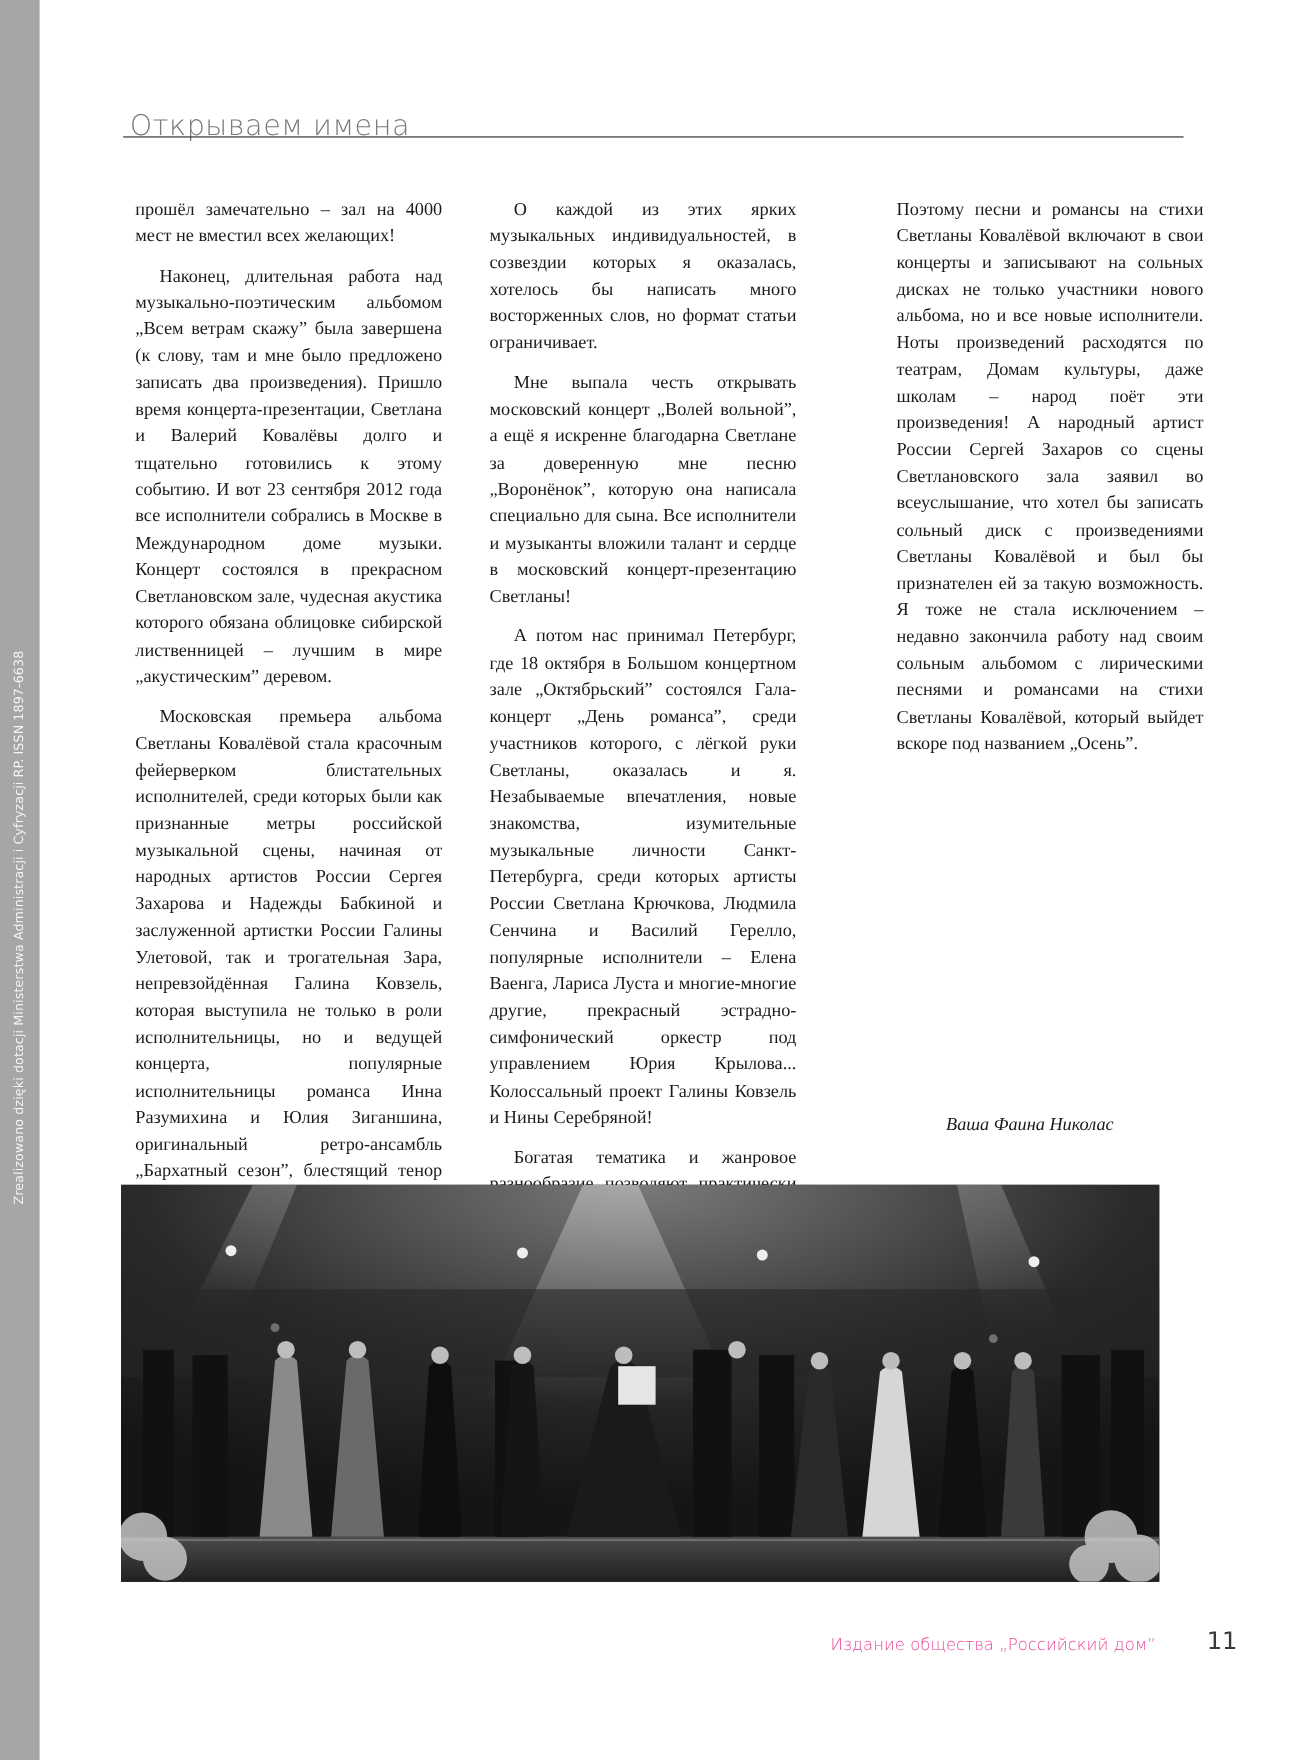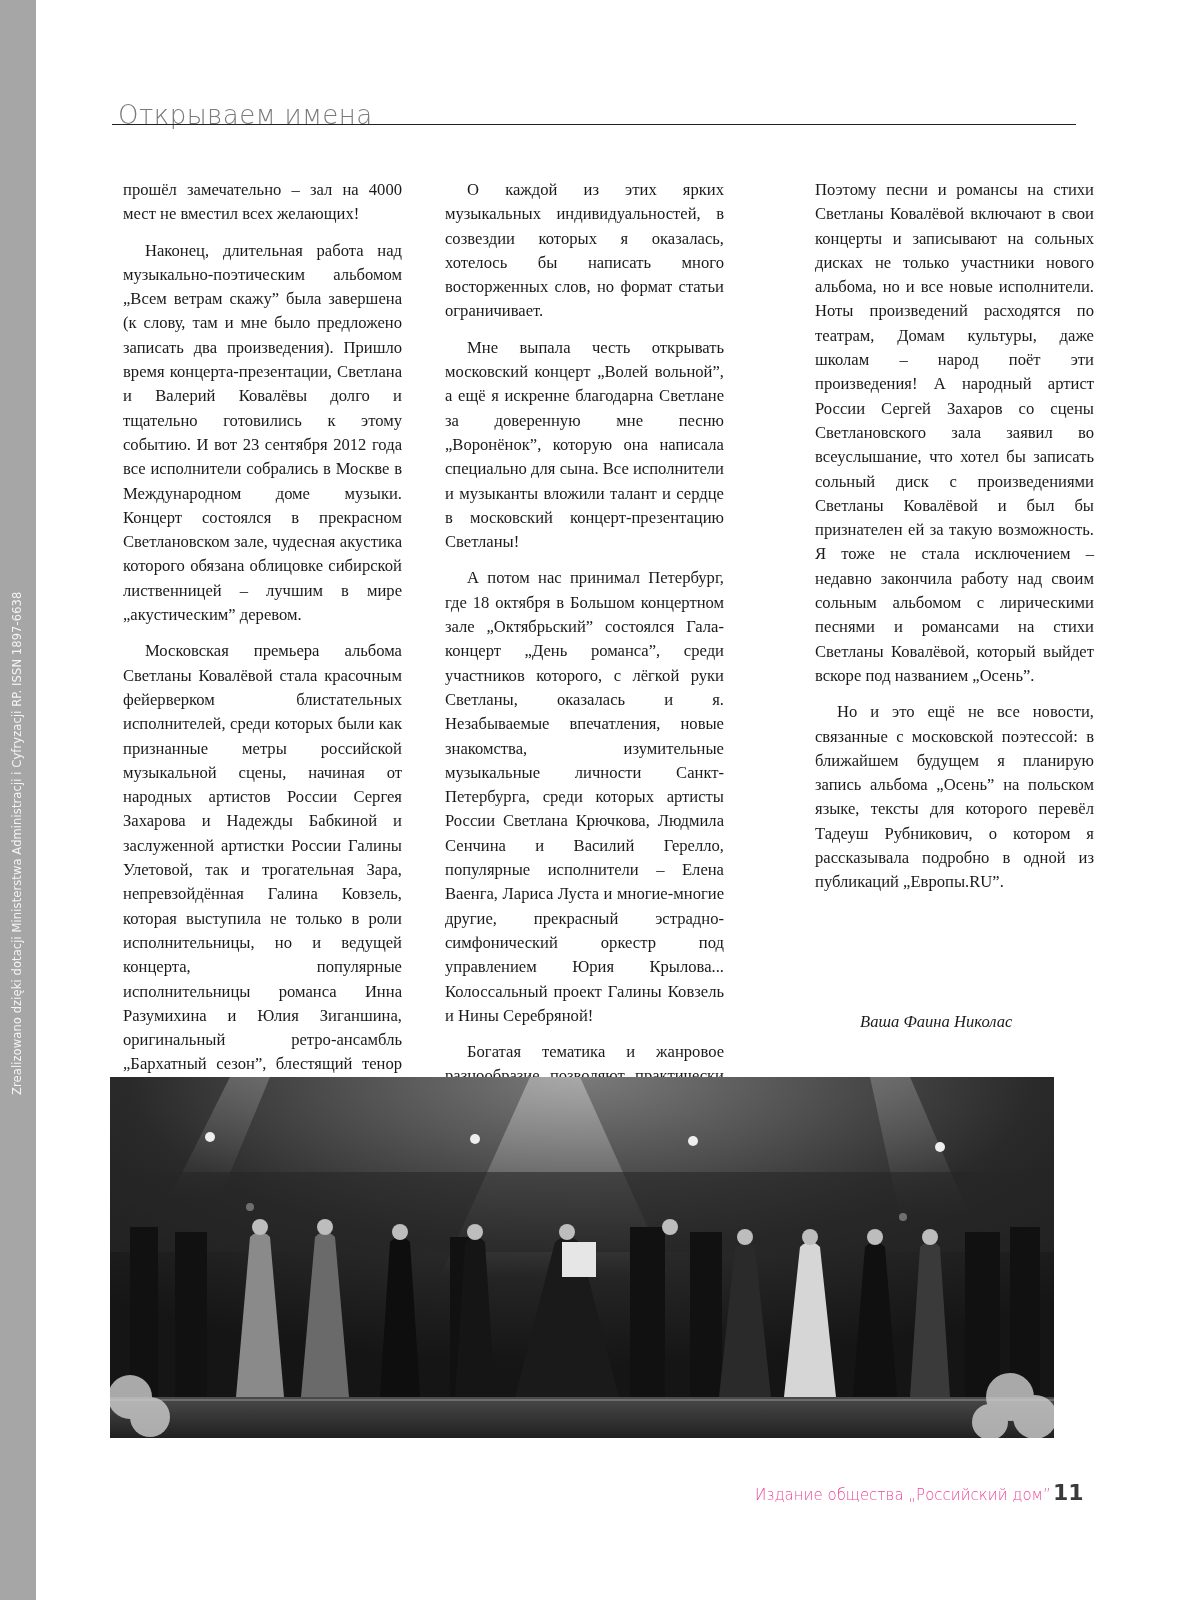--- a/index.html
+++ b/index.html
@@ -10,21 +10,21 @@
   .title-rule { position: absolute; left: 112px; top: 124px; width: 964px; height: 1px; background: #222; }
   .col { position: absolute; top: 166px; width: 303px; font-size: 16.6px; line-height: 24.3px; text-align: justify; hyphens: manual; }
   .col p { margin: 12px; text-indent: 0; }
   .col p.indent { text-indent: 22px; }
   .col1 { left: 111px; }
   .col2 { left: 433px; }
   .col3 { left: 803px; }
   .signature { position: absolute; top: 1012px; left: 860px; font-style: italic; font-size: 16.6px; }
   .photo { position: absolute; left: 110px; top: 1077px; width: 944px; height: 361px; overflow: hidden; background: #1c1c1c; }
   .footer-text { position: absolute; top: 1486px; left: 755px; font-family: "DejaVu Sans", sans-serif; font-weight: 300; font-size: 15px; color: #ec4899; }
-  .page-number { position: absolute; top: 1480px; left: 1053px; font-family: "DejaVu Sans", sans-serif; font-weight: 700; font-size: 22px; color: #3a3a3a; }
+  .page-number { position: absolute; top: 1480px; left: 1097px; font-family: "DejaVu Sans", sans-serif; font-weight: 400; font-size: 22px; color: #3a3a3a; }
 </style>
 </head>
 <body>
 
 <div class="side-strip">
   <div class="side-text">Zrealizowano dzięki dotacji Ministerstwa Administracji i Cyfryzacji RP.  ISSN 1897-6638</div>
 </div>
 
 <div class="section-title">Открываем имена</div>
 <div class="title-rule"></div>
@@ -37,21 +37,20 @@
 
 <div class="col col2">
   <p class="indent">О каждой из этих ярких музыкальных индивидуальностей, в созвездии которых я оказалась, хотелось бы написать много восторженных слов, но формат статьи ограничивает.</p>
   <p class="indent">Мне выпала честь открывать московский концерт „Волей вольной”, а ещё я искренне благодарна Светлане за доверенную мне песню „Воронёнок”, которую она написала специально для сына. Все исполнители и музыканты вложили талант и сердце в московский концерт-презентацию Светланы!</p>
   <p class="indent">А потом нас принимал Петербург, где 18 октября в Большом концертном зале „Октябрьский” состоялся Гала-концерт „День романса”, среди участников которого, с лёгкой руки Светланы, оказалась и я. Незабываемые впечатления, новые знакомства, изумительные музыкальные личности Санкт-Петербурга, среди которых артисты России Светлана Крючкова, Людмила Сенчина и Василий Герелло, популярные исполнители – Елена Ваенга, Лариса Луста и многие-многие другие, прекрасный эстрадно-симфонический оркестр под управлением Юрия Крылова... Колоссальный проект Галины Ковзель и Нины Серебряной!</p>
   <p class="indent">Богатая тематика и жанровое разнообразие позволяют практически каждому трогательная – в какой манере он бы ни пел – найти в творчестве Светланы что-то для себя.</p>
 </div>
 
 <div class="col col3">
   <p>Поэтому песни и романсы на стихи Светланы Ковалёвой включают в свои концерты и записывают на сольных дисках не только участники нового альбома, но и все новые исполнители. Ноты произведений расходятся по театрам, Домам культуры, даже школам – народ поёт эти произведения! А народный артист России Сергей Захаров со сцены Светлановского зала заявил во всеуслышание, что хотел бы записать сольный диск с произведениями Светланы Ковалёвой и был бы признателен ей за такую возможность. Я тоже не стала исключением – недавно закончила работу над своим сольным альбомом с лирическими песнями и романсами на стихи Светланы Ковалёвой, который выйдет вскоре под названием „Осень”.</p>
-  <p class="indent">Но и это ещё не все новости, связанные с московской поэтессой: в ближайшем будущем я планирую запись альбома „Осень” на польском языке, тексты для которого перевёл Тадеуш Рубникович, о котором я рассказывала подробно в одной из публикаций „Европы.RU”.</p>
 </div>
 
 <div class="signature">Ваша Фаина Николас</div>
 
 <div class="photo" title="Performers and orchestra on stage at the concert-presentation, black and white photograph">
   <svg width="944" height="361" viewBox="0 0 944 361" xmlns="http://www.w3.org/2000/svg">
     <defs>
       <radialGradient id="glow" cx="50%" cy="0%" r="80%">
         <stop offset="0%" stop-color="#7a7a7a"></stop>
         <stop offset="60%" stop-color="#2a2a2a"></stop>

